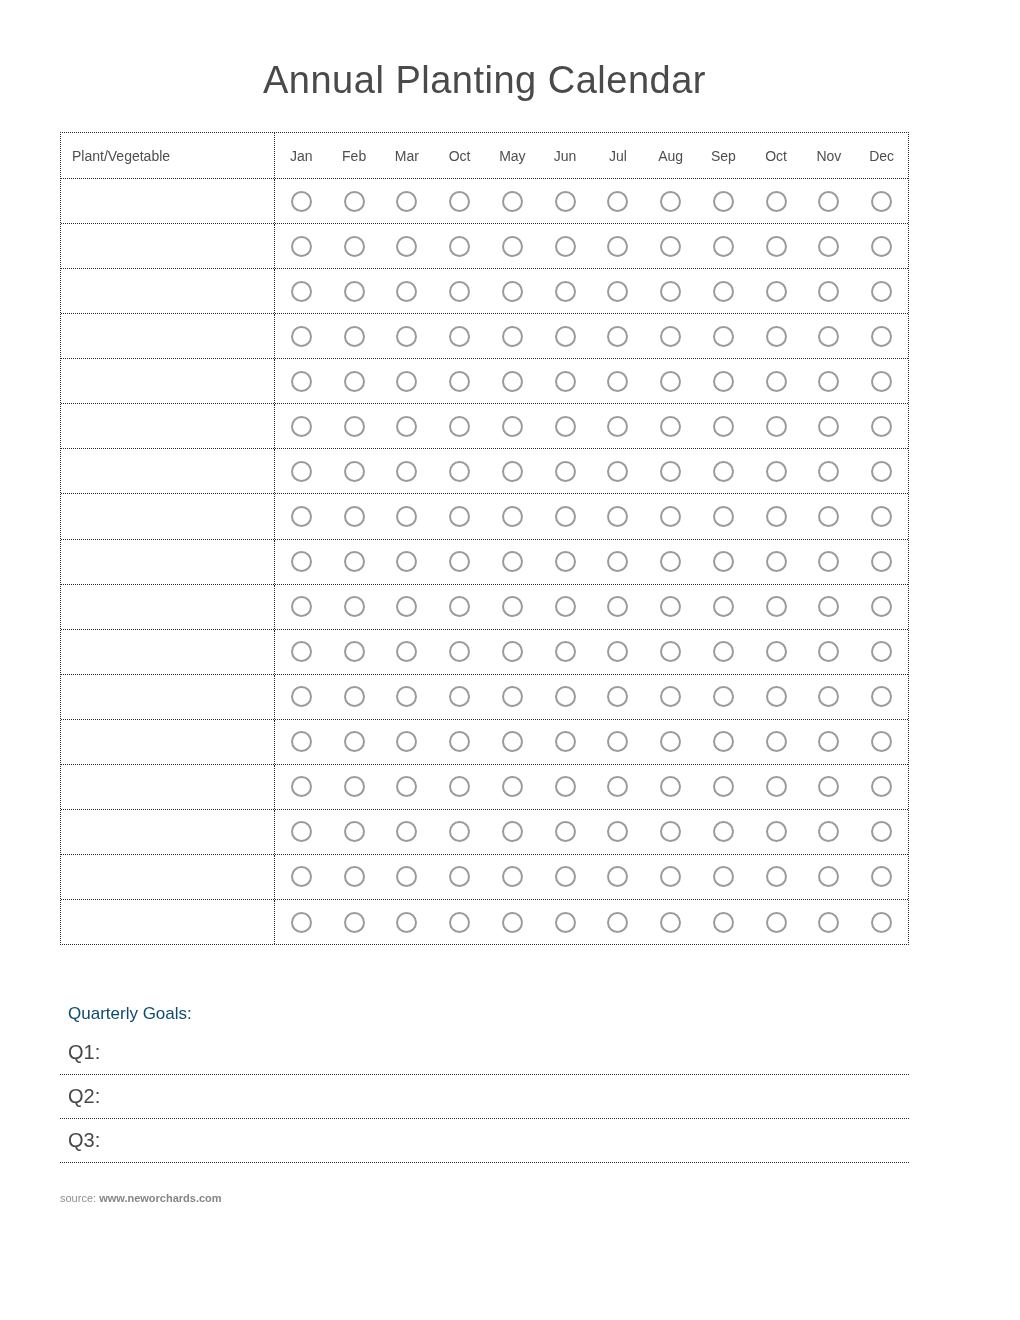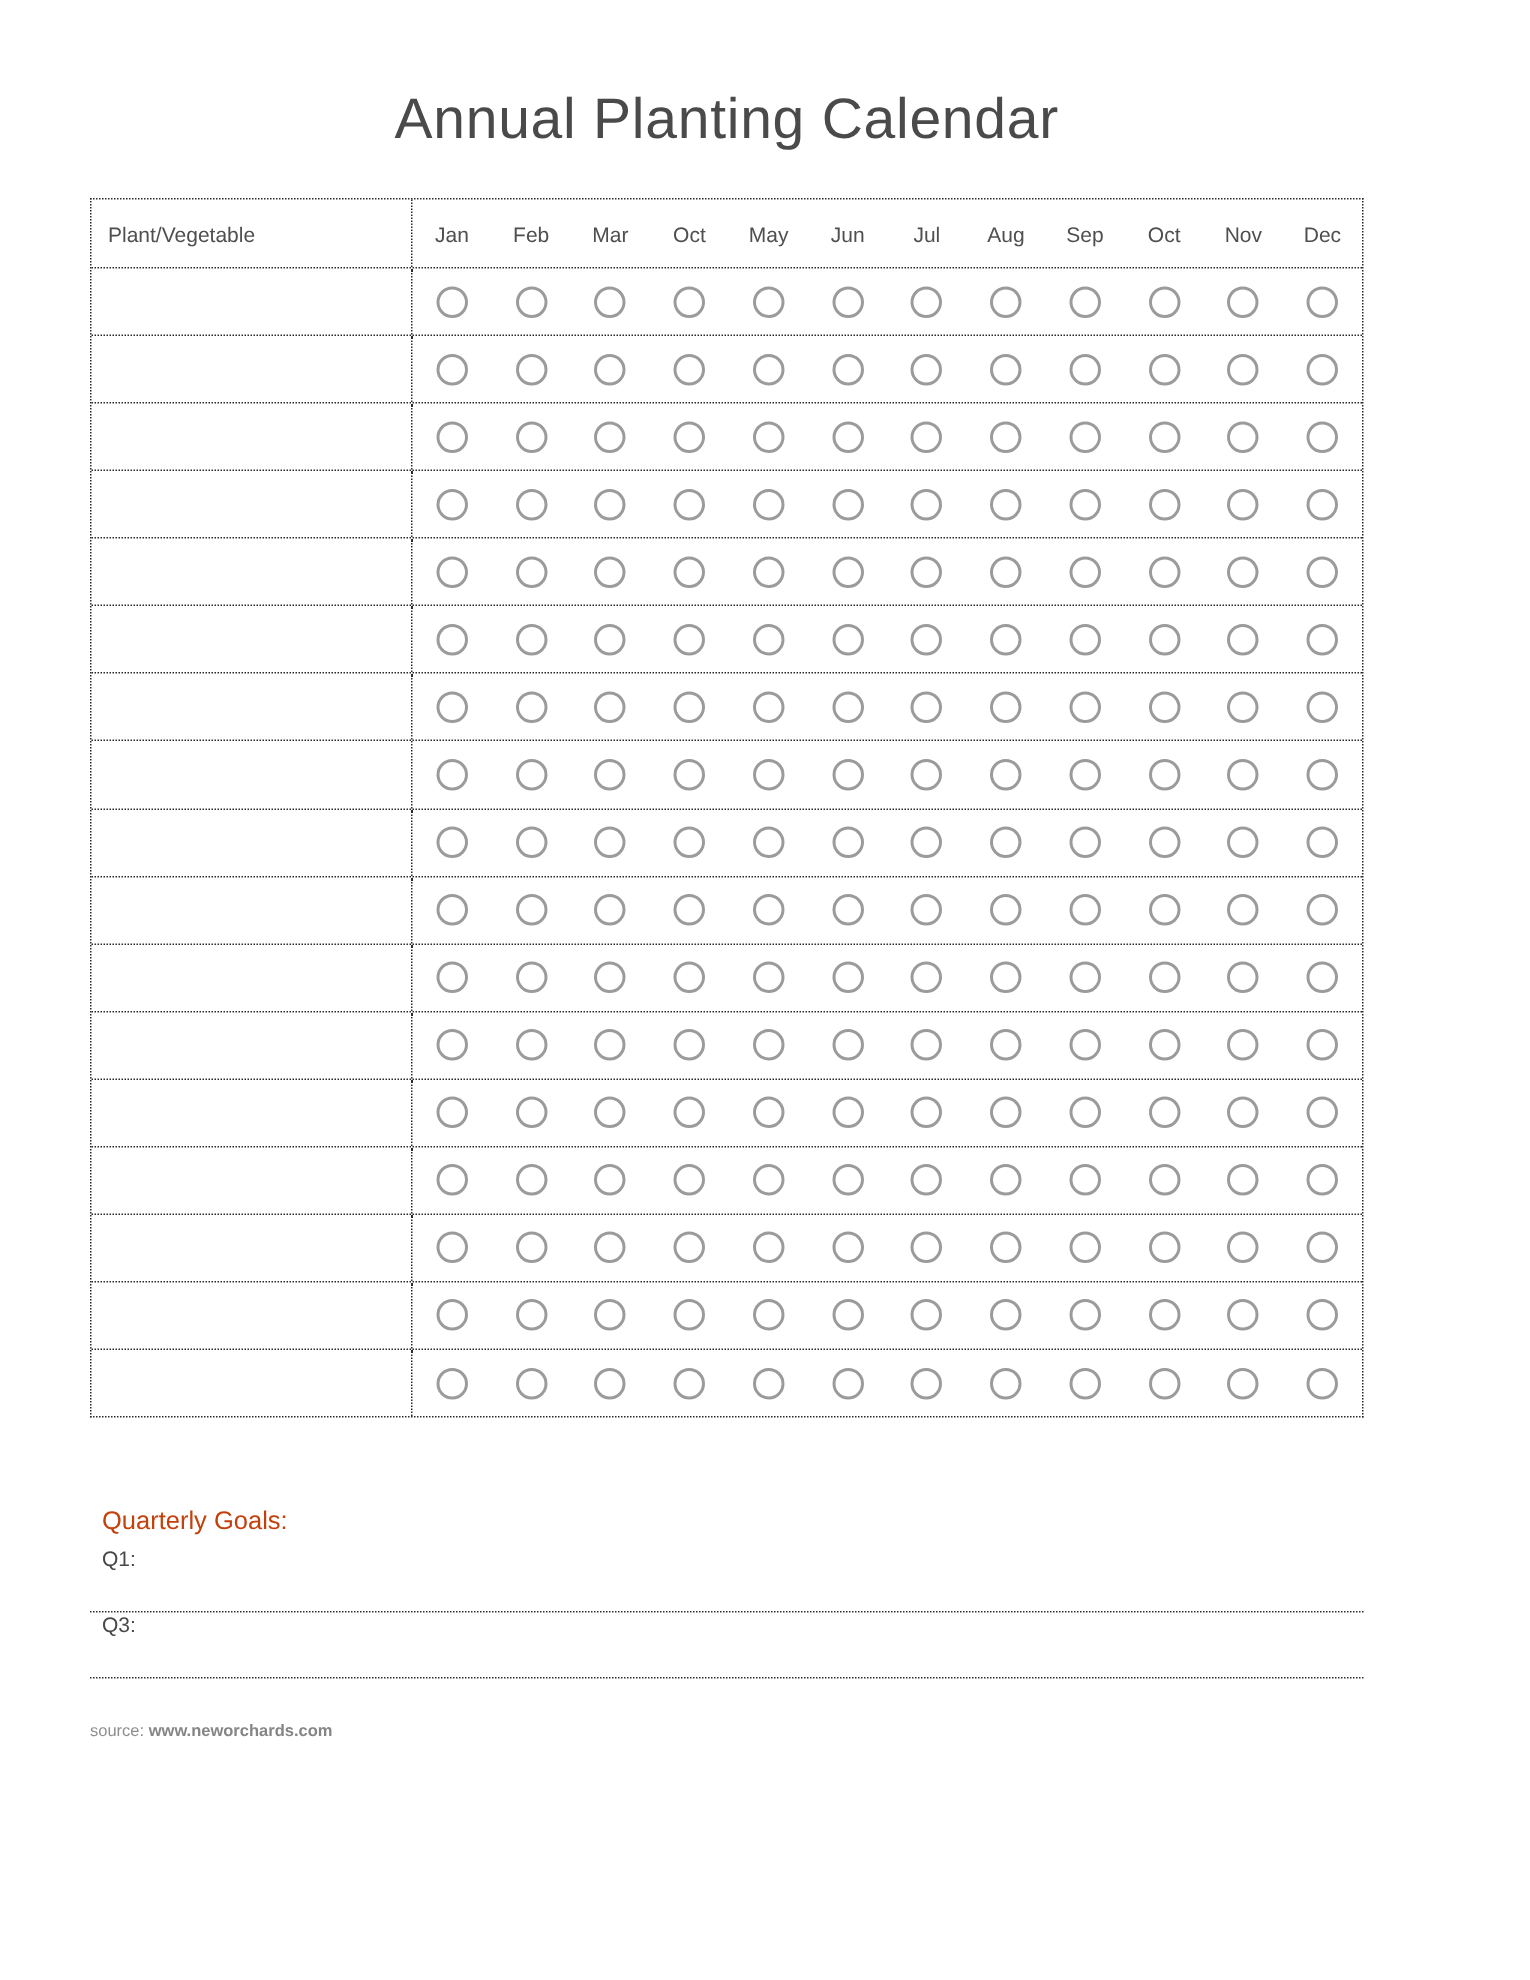--- a/index.html
+++ b/index.html
@@ -71,31 +71,31 @@
     height: 17px;
     border: 2px solid #9b9b9b;
     border-radius: 50%;
     display: block;
   }
   
   .goals { margin-top: 58px; }
   .goals-heading {
     font-size: 17px;
     font-weight: 400;
-    color: #c2410c;
+    color: #0c4a6e;
     margin: 0 0 7px 8px;
     line-height: 21px;
   }
   .goal-row {
     height: 44px;
     box-sizing: border-box;
     border-bottom: 1px dotted #2e2e2e;
     display: flex;
-    align-items: flex-start;
-    font-size: 14px;
+    align-items: center;
+    font-size: 20px;
     color: #484848;
     padding-left: 8px;
   }
   .goal-label { flex: 0 0 auto; }
   .goal-input { flex: 1; height: 100%; }
   
   .footer {
     margin-top: 26px;
     padding-right: 8px;
     font-size: 11px;
@@ -829,20 +829,24 @@
           </div>
         </div>
       </div>
     </div>
 
   <div class="goals">
     <p class="goals-heading">Quarterly Goals:</p>
 
     <div class="goal-row">
       <span class="goal-label">Q1:</span>
+      <span class="goal-input"></span>
+    </div>
+    <div class="goal-row">
+      <span class="goal-label">Q2:</span>
       <span class="goal-input"></span>
     </div>
     <div class="goal-row">
       <span class="goal-label">Q3:</span>
       <span class="goal-input"></span>
     </div>
   </div>
 
   <div class="footer">
     <span class="src-label">source:</span>

